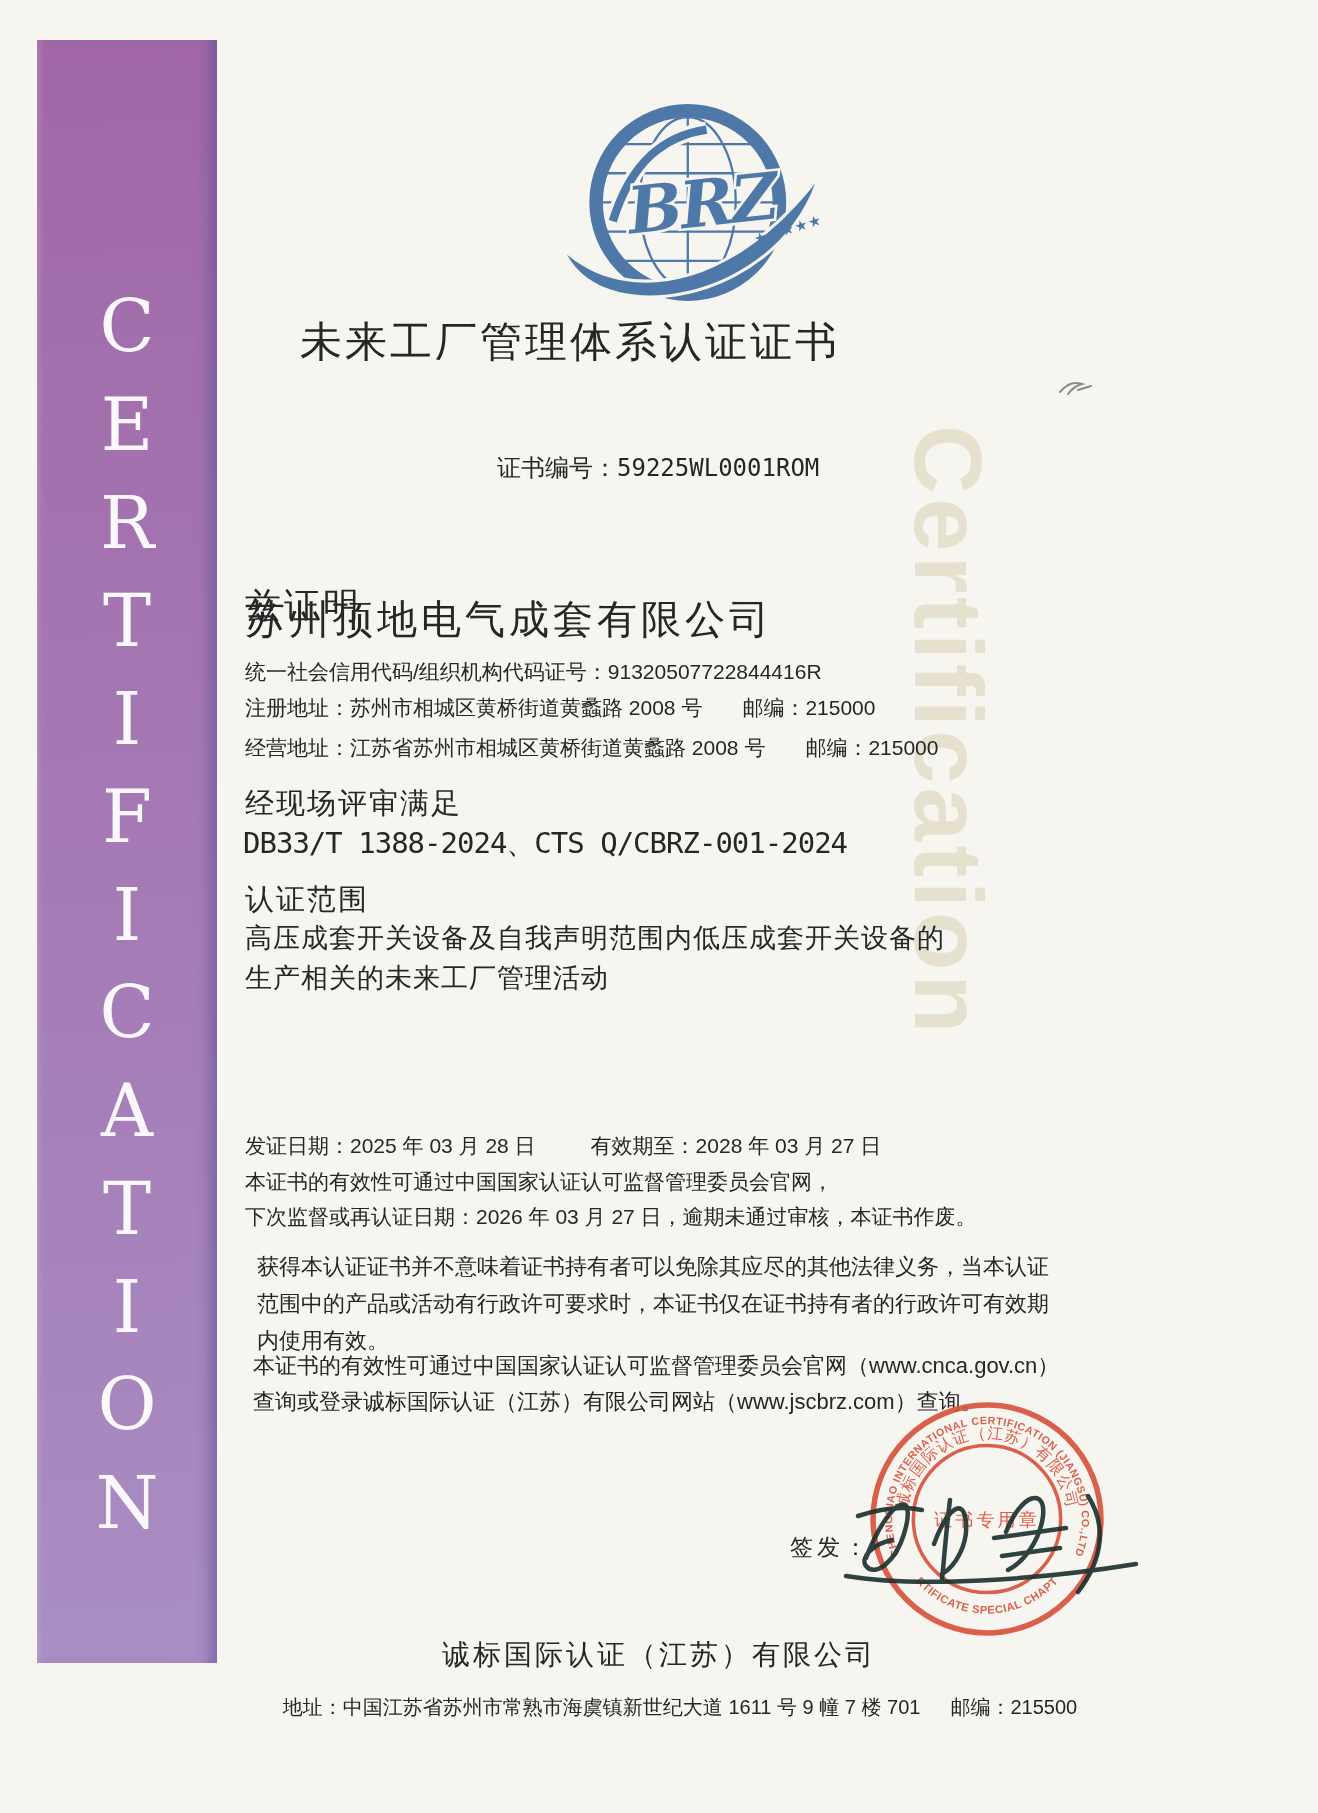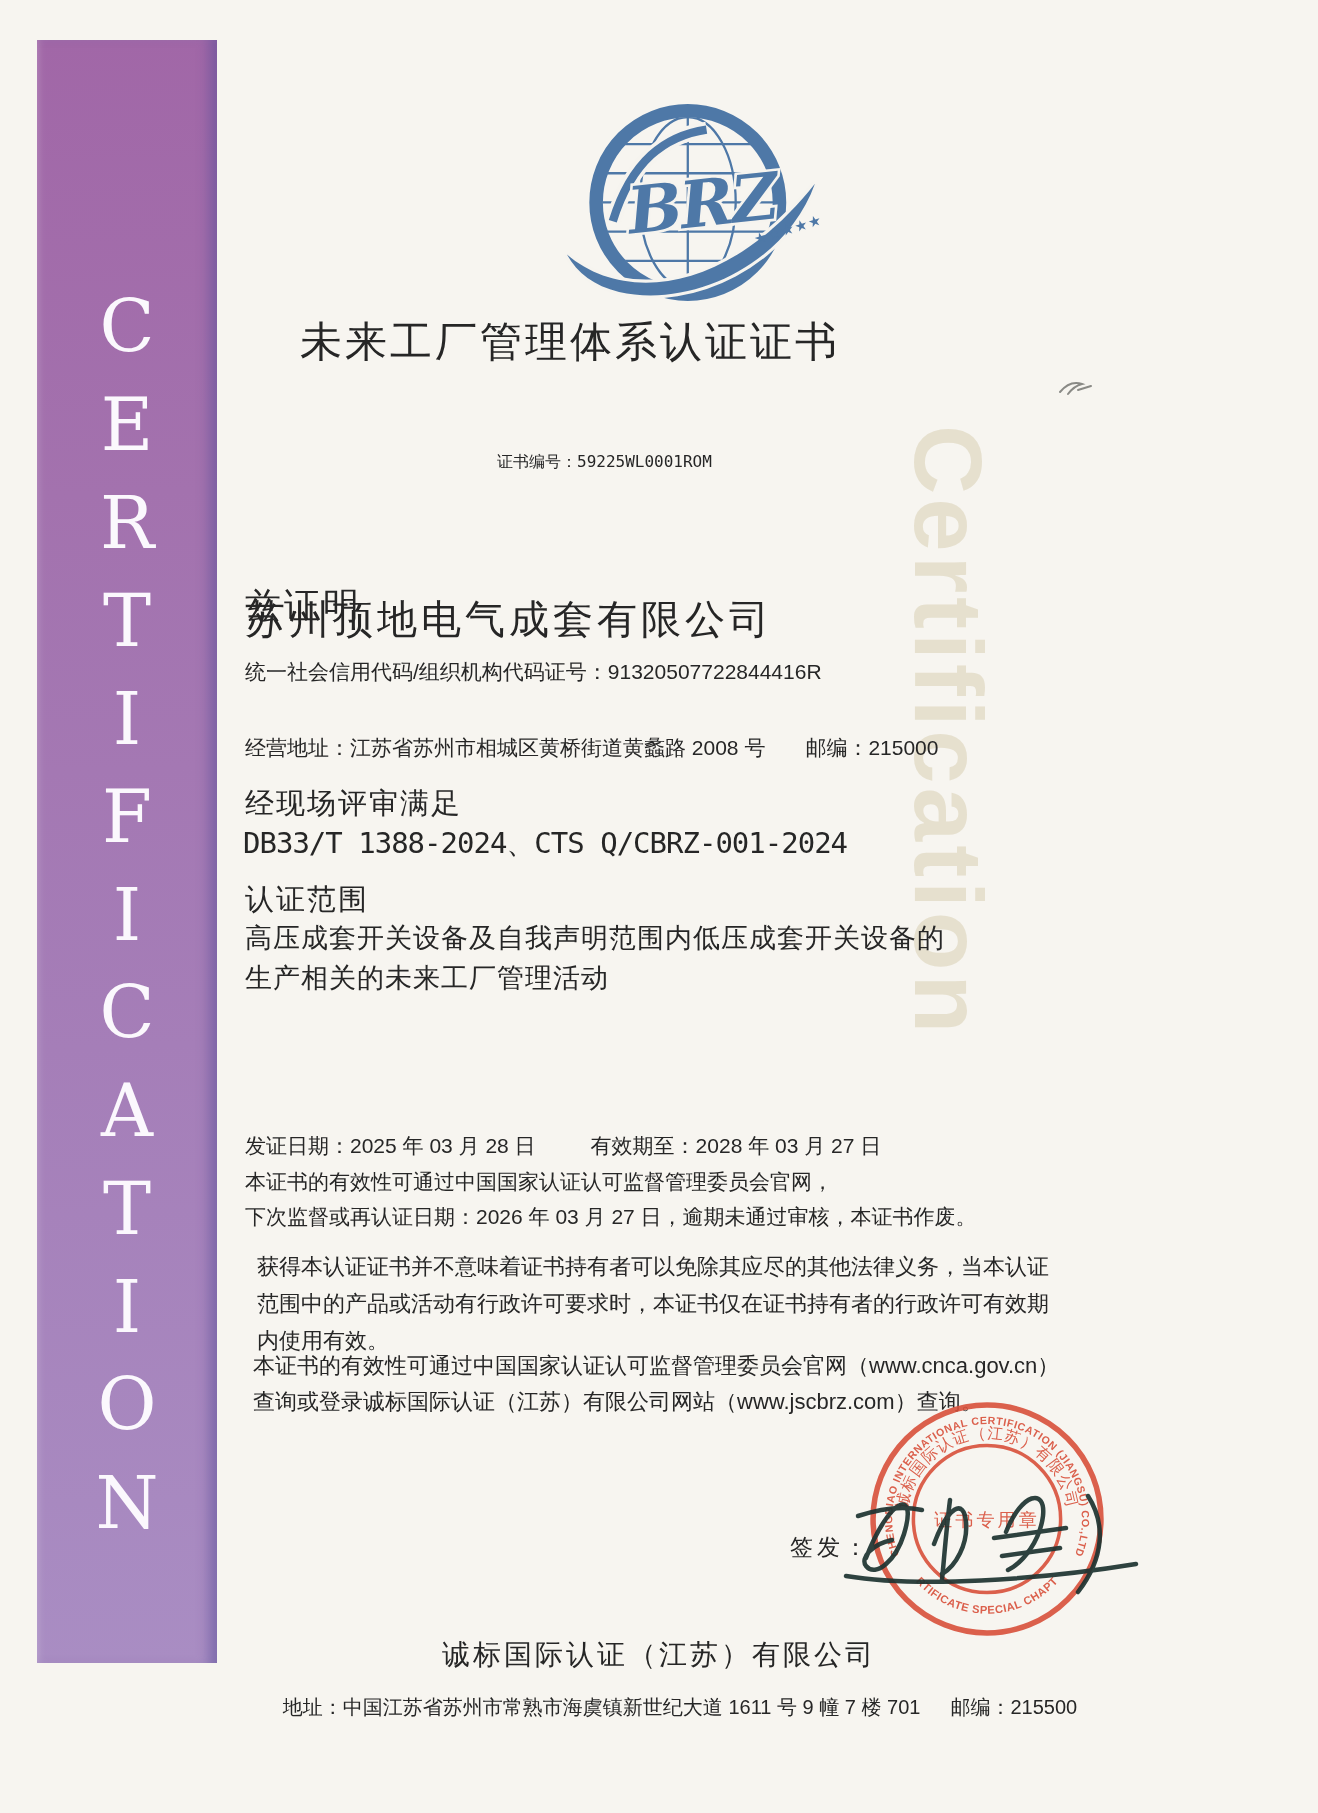--- a/index.html
+++ b/index.html
@@ -13,21 +13,21 @@
   .ribbon-text{writing-mode:vertical-rl;text-orientation:upright;
           font-family:"DejaVu Serif","Liberation Serif",serif;
           font-size:72px;letter-spacing:14px;color:#fbf8fd;margin-top:245px;line-height:1;}
   
   .watermark{position:absolute;left:893px;top:425px;writing-mode:vertical-rl;
           font-size:96px;font-weight:bold;color:rgba(208,195,160,.42);
           letter-spacing:4px;z-index:0;user-select:none;}
   .layer{position:absolute;z-index:1;}
   
   .title{left:300px;top:314px;font-size:42px;letter-spacing:3px;font-weight:500;}
-  .certno{left:497px;top:452px;font-size:16px;font-family:"DejaVu Sans Mono",monospace;}
+  .certno{left:497px;top:452px;font-size:24px;font-family:"DejaVu Sans Mono",monospace;}
   
   .hereby{left:245px;top:543px;font-size:36px;letter-spacing:3px;margin-top:39px;}
   .company{left:245px;top:592px;font-size:40px;letter-spacing:4px;}
   .codeline{left:245px;top:658px;font-size:21px;}
   .addrline1{left:245px;top:694px;font-size:21px;}
   .addrline2{left:245px;top:734px;font-size:21px;}
   .gap40{display:inline-block;width:40px;}
   .review{left:245px;top:784px;font-size:29px;letter-spacing:2px;}
   .standards{left:243px;top:824px;font-size:29px;font-family:"DejaVu Sans Mono",monospace;letter-spacing:-1px;}
   .scopehead{left:245px;top:880px;font-size:29px;letter-spacing:2px;}
@@ -90,20 +90,23 @@
     <path d="M 2,16 Q 12,4 24,8 Q 16,10 10,18 M 20,14 L 33,10" stroke="#8a8a86" stroke-width="2" fill="none" stroke-linecap="round"></path>
   </svg>
 
   <div class="layer title">未来工厂管理体系认证证书</div>
   <div class="layer certno">证书编号：59225WL0001ROM</div>
 
   <div class="layer hereby">兹证明</div>
   <div class="layer company">苏州顶地电气成套有限公司</div>
   <div class="layer codeline">统一社会信用代码/组织机构代码证号：91320507722844416R</div>
 
+  <div class="layer addrline1">
+    <span>注册地址：苏州市相城区黄桥街道黄蠡路 2008 号</span><span class="gap40"></span><span>邮编：215000</span>
+  </div>
   <div class="layer addrline2">
     <span>经营地址：江苏省苏州市相城区黄桥街道黄蠡路 2008 号</span><span class="gap40"></span><span>邮编：215000</span>
   </div>
 
   <div class="layer review">经现场评审满足</div>
   <div class="layer standards">DB33/T 1388-2024、CTS Q/CBRZ-001-2024</div>
 
   <div class="layer scopehead">认证范围</div>
   <div class="layer scope2">生产相关的未来工厂管理活动</div>
   <div class="layer scope1">高压成套开关设备及自我声明范围内低压成套开关设备的</div>

